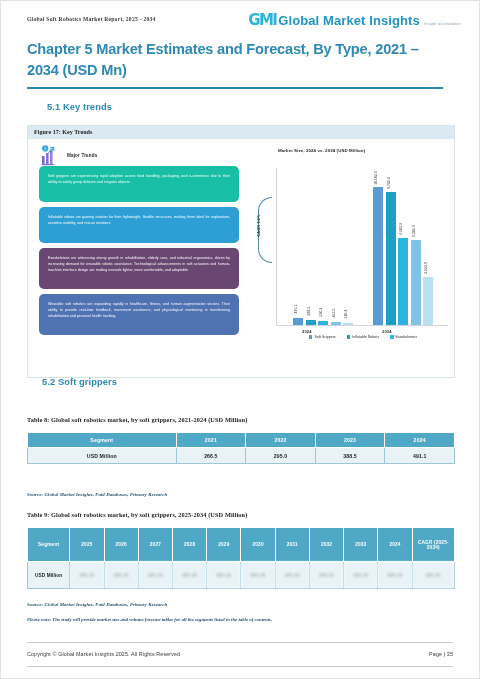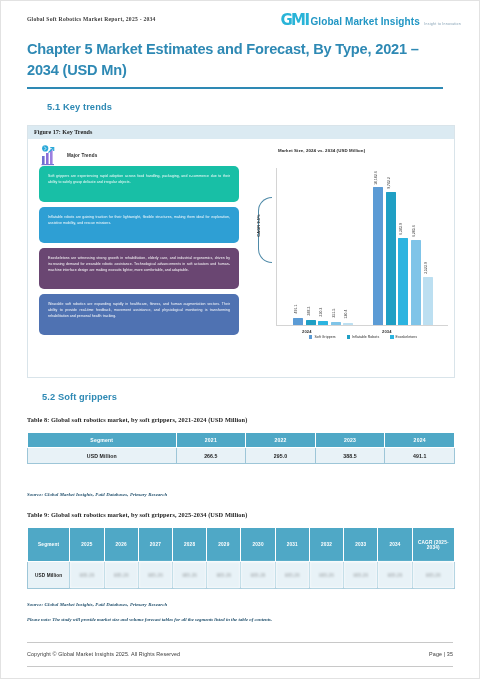--- a/index.html
+++ b/index.html
@@ -28,21 +28,21 @@
     padding-top: 4px;
   }
   .logo { display: flex; align-items: center; gap: 2px; }
   .logo-gmi {
     font-size: 15px; font-weight: 700; color: #29b4d8;
     letter-spacing: -1.6px; line-height: 1;
     font-family: "DejaVu Sans", sans-serif;
   }
   .logo-txt { line-height: 1.05; }
   .logo-main {
-    font-size: 10px; font-weight: 700; color: #2196c4;
+    font-size: 13px; font-weight: 700; color: #2196c4;
     letter-spacing: .1px; white-space: nowrap;
   }
   .logo-rule { height: 1px; background: #29b4d8; margin: 1px 0; }
   .logo-sub {
     font-size: 3.4px; color: #7c9bb0; text-align: center;
     letter-spacing: .3px; white-space: nowrap;
   }
 
   
   .chapter {
@@ -53,21 +53,21 @@
     font-weight: 700; letter-spacing: -.2px;
   }
   .chapter .rule { margin-top: 7px; height: 1.4px; background: #2e89b4; }
 
   
   .sec-h {
     position: absolute; font-size: 9.3px; font-weight: 700;
     color: #2e89b4; letter-spacing: .1px;
   }
   #sec51 { left: 26px; top: 101px; padding-left: 20px; }
-  #sec52 { left: 26px; top: 391px; padding-left: 15px; }
+  #sec52 { left: 26px; top: 376px; padding-left: 15px; }
 
   
   .fig {
     position: absolute; left: 26px; top: 124px; width: 428px; height: 253px;
     border: 1px solid #d9e4ea;
     background: #fff;
   }
   .fig-cap {
     height: 13px; background: #dbeaf2; padding: 3px 0 0 6px;
     font-size: 6.1px; font-weight: 700; color: #1d1d1d;

